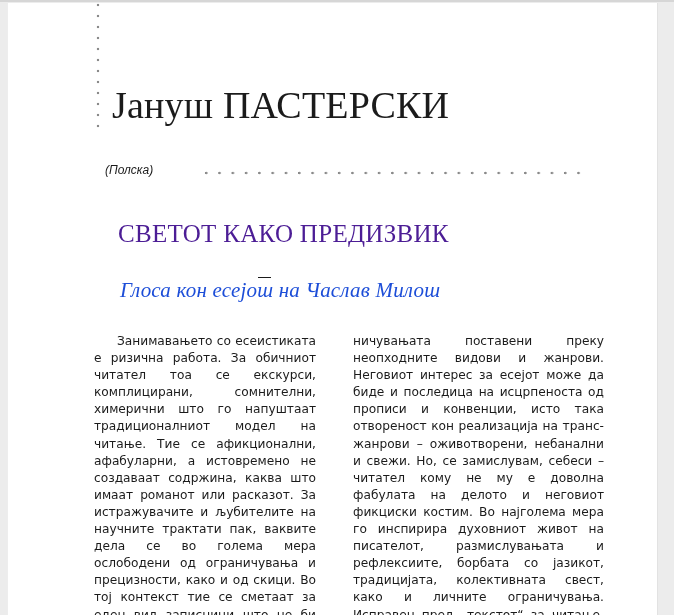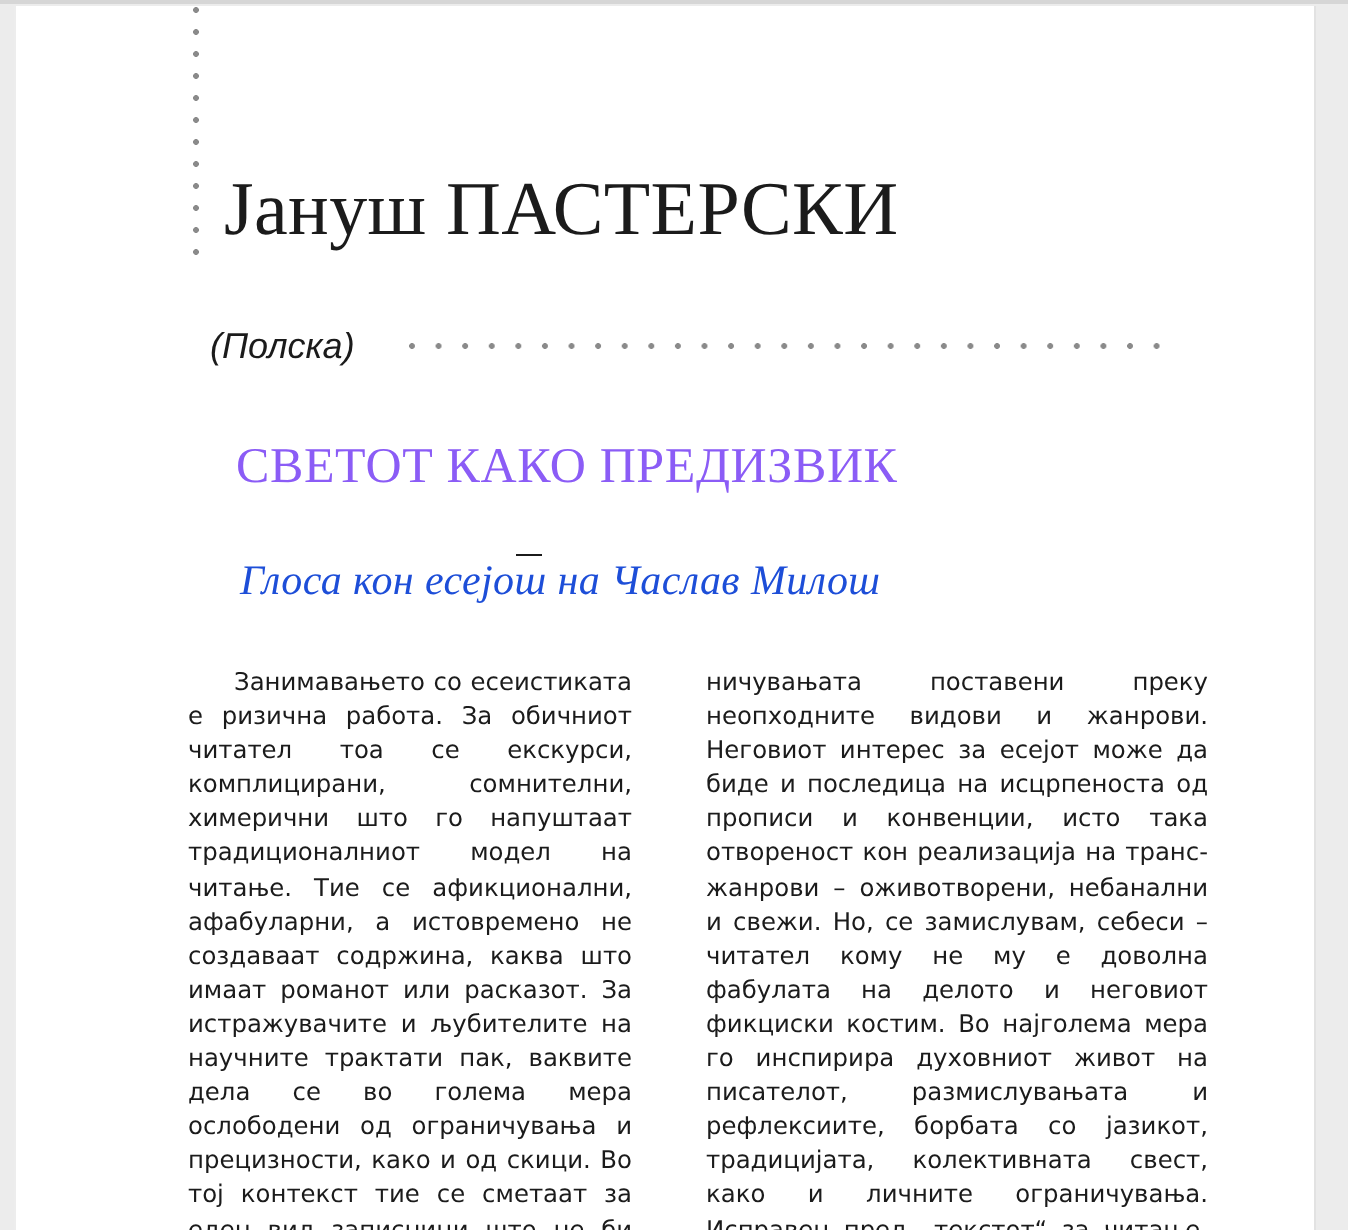--- a/index.html
+++ b/index.html
@@ -73,34 +73,34 @@
     letter-spacing: 0.2px;
     color: #1b1b1b;
     white-space: nowrap;
   }
   .country {
     position: absolute;
     left: 97px;
     top: 160px;
     font-family: "Liberation Sans", sans-serif;
     font-style: italic;
-    font-size: 18px;
+    font-size: 12px;
     font-weight: 400;
     color: #1b1b1b;
     white-space: nowrap;
   }
   .article-title {
     position: absolute;
     left: 110px;
     top: 217px;
     font-family: "Liberation Serif", "DejaVu Serif", serif;
     font-size: 25px;
     font-weight: 400;
     letter-spacing: 0.3px;
-    color: #8b5cf6;
+    color: #4c1d95;
     white-space: nowrap;
   }
   .article-subtitle {
     position: absolute;
     left: 112px;
     top: 275px;
     font-family: "Liberation Serif", "DejaVu Serif", serif;
     font-style: italic;
     font-size: 21px;
     font-weight: 400;

